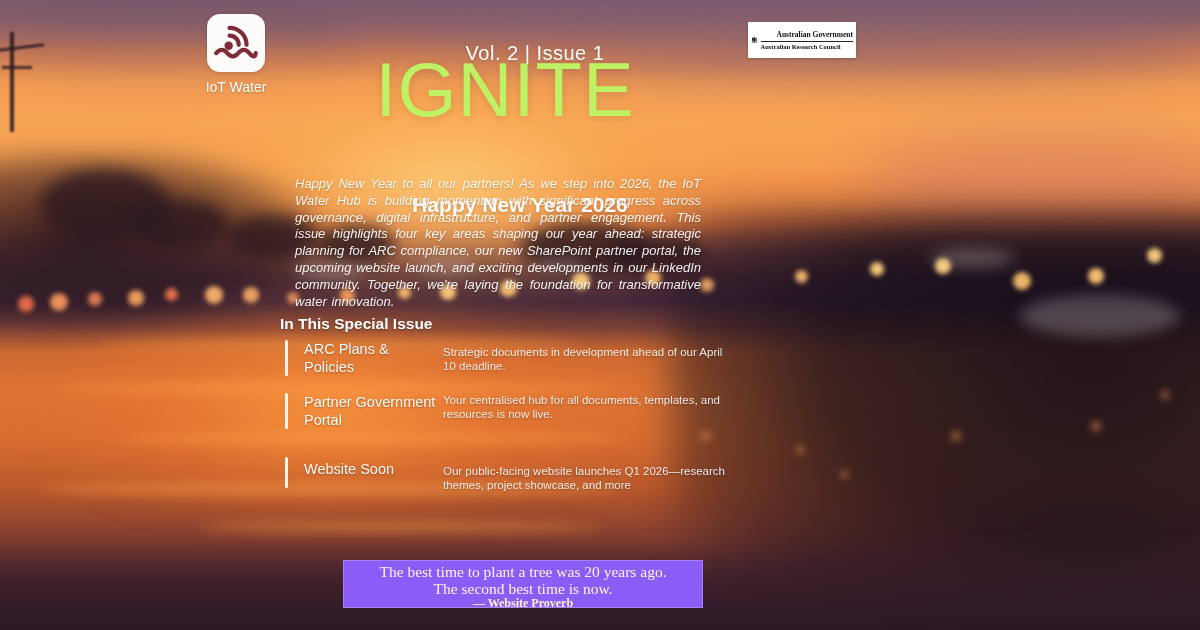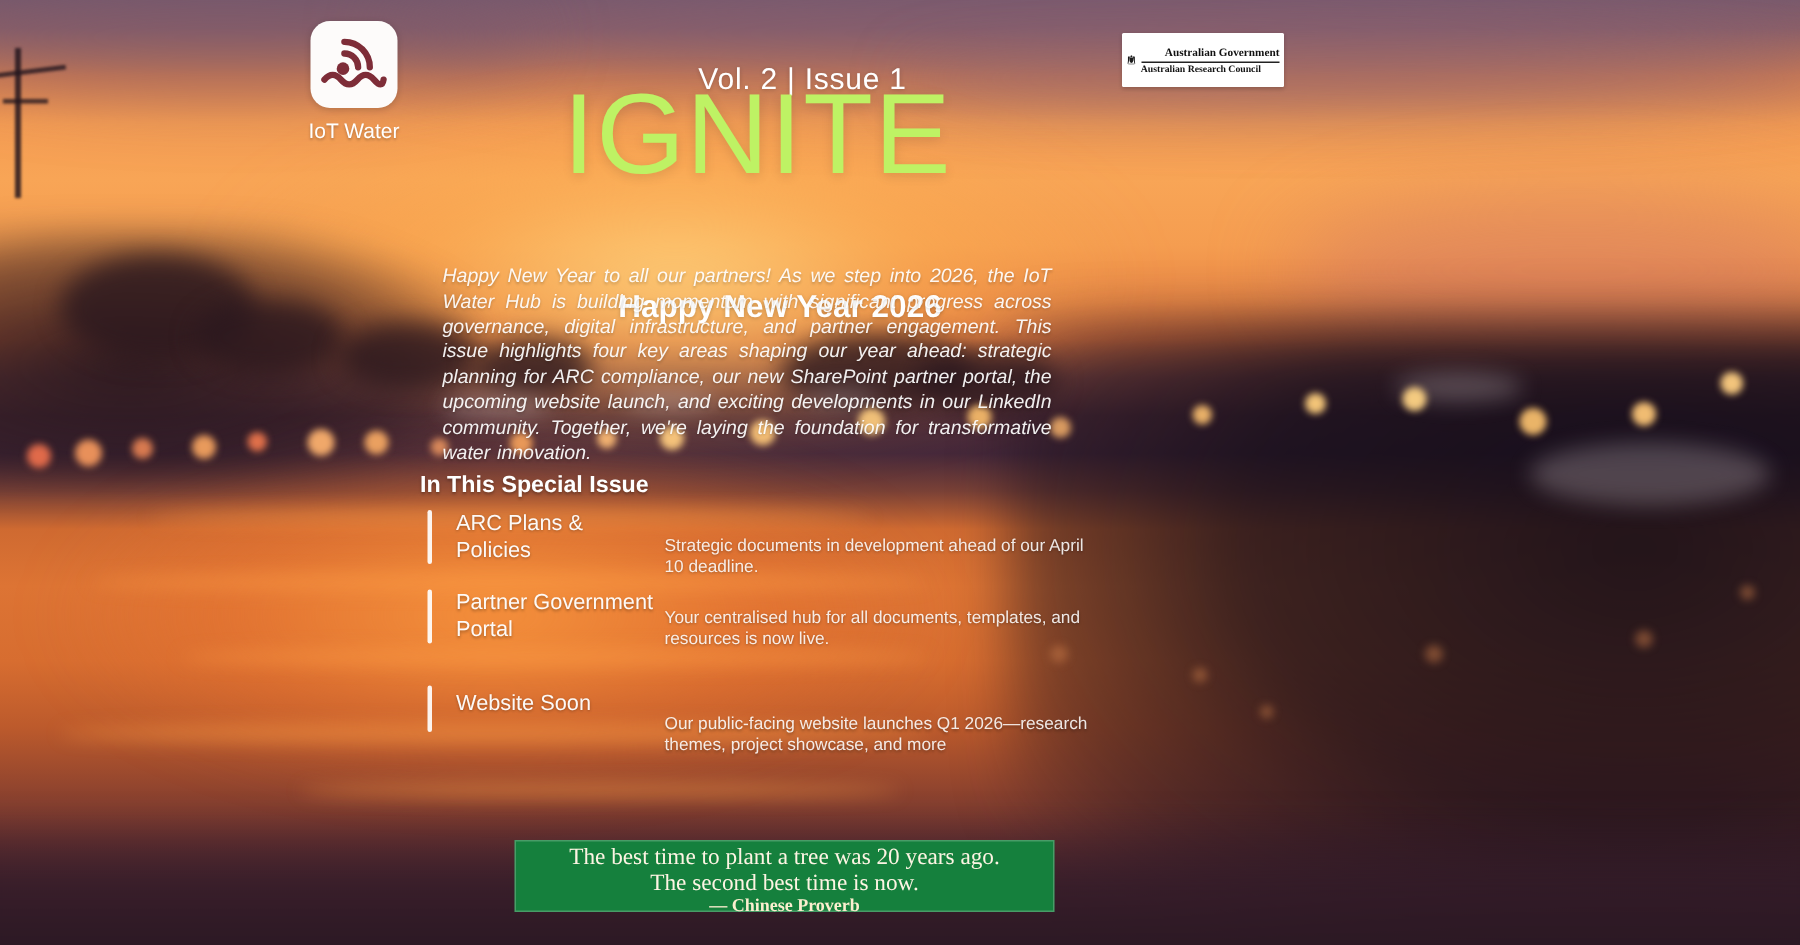--- a/index.html
+++ b/index.html
@@ -62,21 +62,21 @@
   .intro-body {
     left:295px; top:176px; width:406px; font-size:13px; line-height:16.8px;
     text-align:justify; color:rgba(255,255,255,.93); text-shadow:0 1px 2px rgba(0,0,0,.22);
     word-spacing:1px;
     font-style:italic;
   }
   .issue-heading { left:280px; top:315px; font-size:15.5px; font-weight:bold; color:#fff; text-shadow:0 1px 2px rgba(0,0,0,.3); }
   .issue-item { left:280px; width:456px; }
   .item-bar { position:absolute; left:5px; width:3px; border-radius:2px; background:rgba(255,255,255,.92); }
   .item-label { position:absolute; left:24px; width:132px; font-size:14.5px; line-height:17.5px; color:rgba(255,255,255,.96); text-shadow:0 1px 2px rgba(0,0,0,.3); }
-  .item-desc { position:absolute; left:163px; width:292px; font-size:11.5px; line-height:14px; color:rgba(255,255,255,.88); text-shadow:0 1px 2px rgba(0,0,0,.3);margin-top:12px; }
+  .item-desc { position:absolute; left:163px; width:292px; font-size:11.5px; line-height:14px; color:rgba(255,255,255,.88); text-shadow:0 1px 2px rgba(0,0,0,.3); }
   .i1 { top:339px; height:44px; } .i1 .item-bar { top:1px; height:36px; } .i1 .item-label { top:2px; } .i1 .item-desc { top:6px; }
   .i2 { top:391px; height:44px; } .i2 .item-bar { top:2px; height:36px; } .i2 .item-label { top:3px; } .i2 .item-desc { top:2px; }
   .i3 { top:455px; height:40px; } .i3 .item-bar { top:2px; height:31px; } .i3 .item-label { top:6px; } .i3 .item-desc { top:9px; }
   .i4 { top:508px; height:40px; } .i4 .item-bar { top:5px; height:31px; } .i4 .item-label { top:15px; } .i4 .item-desc { top:5px; }
   .quote-box {
     left:343px; top:560px; width:360px; height:48px; box-sizing:border-box;
     text-align:center; padding-top:3px;
     border:1px solid rgba(255,255,255,.22);
     font-family:"Liberation Serif", serif; color:#fdf4e3;
   }
@@ -195,19 +195,19 @@
     <div class="item-bar"></div>
     <div class="item-label">Partner Government Portal</div>
     <div class="item-desc">Your centralised hub for all documents, templates, and resources is now live.</div>
   </div>
   <div class="fg issue-item i3">
     <div class="item-bar"></div>
     <div class="item-label">Website Soon</div>
     <div class="item-desc">Our public-facing website launches Q1 2026—research themes, project showcase, and more</div>
   </div>
 
-  <div class="fg quote-box" style="background: #15803d;">
+  <div class="fg quote-box" style="background: #8b5cf6;">
     <div class="quote-line">The best time to plant a tree was 20 years ago.</div>
     <div class="quote-line">The second best time is now.</div>
-    <div class="quote-attr">— Chinese Proverb</div>
+    <div class="quote-attr">— Website Proverb</div>
   </div>
 
 </div>
 
 </body></html>

